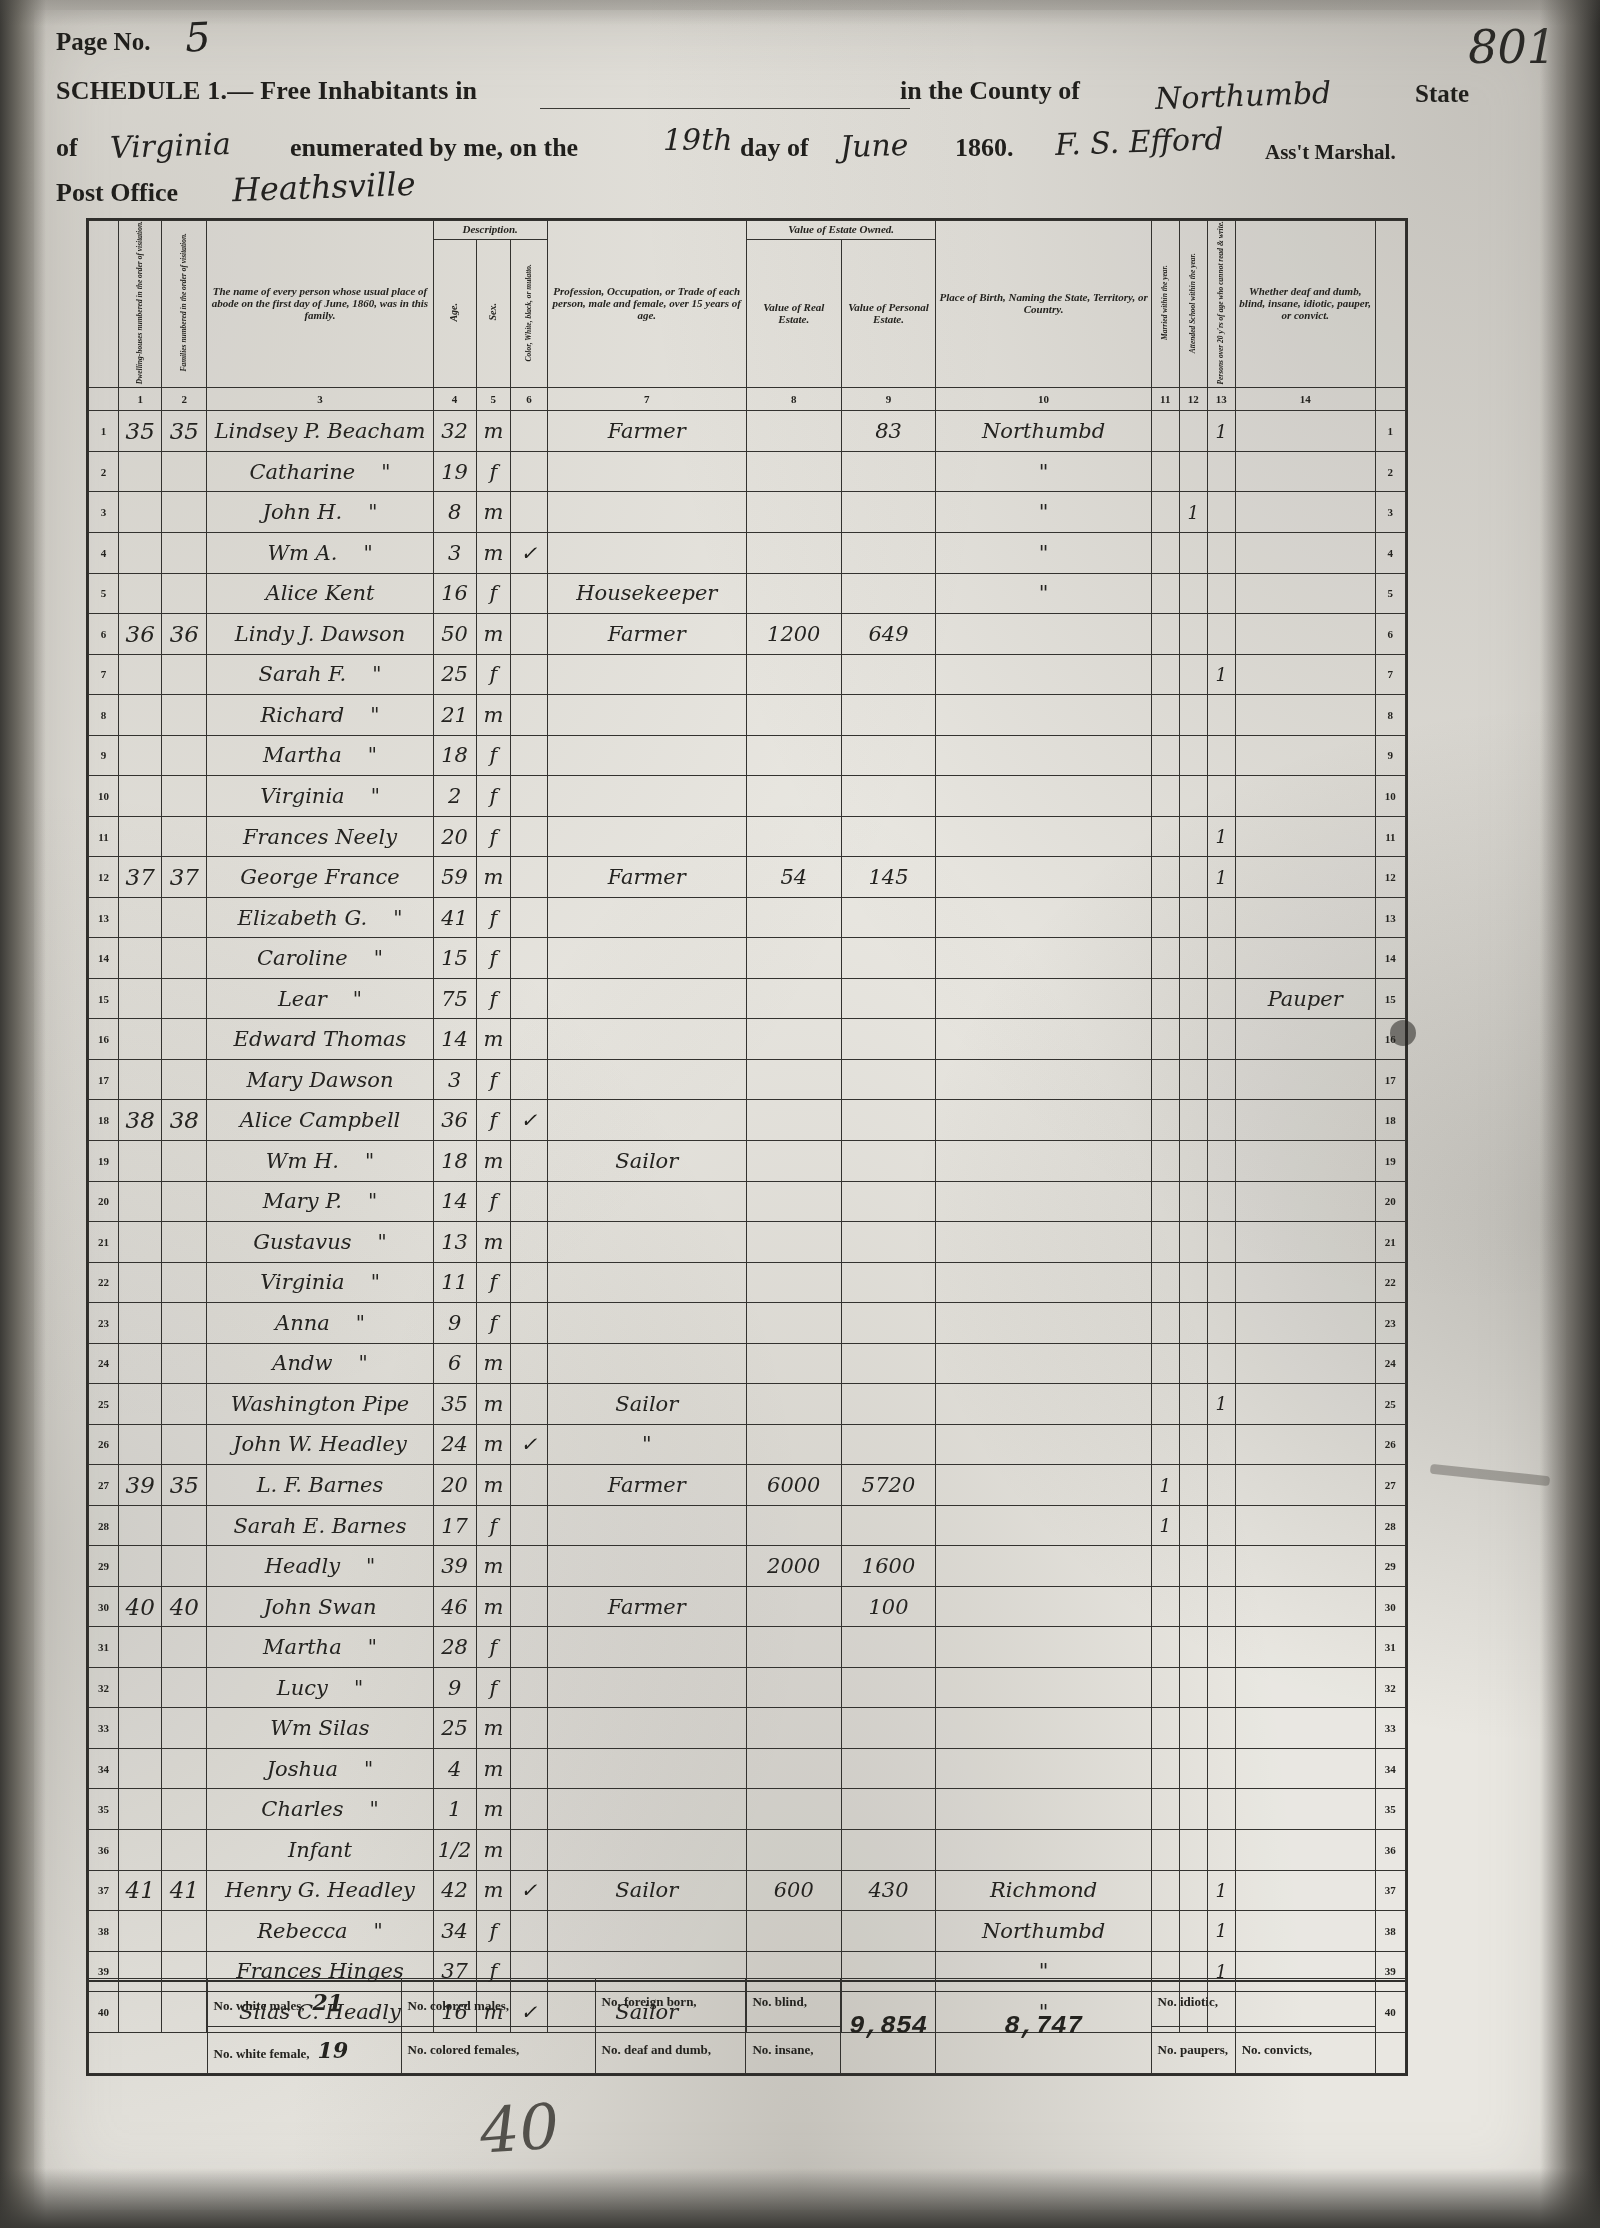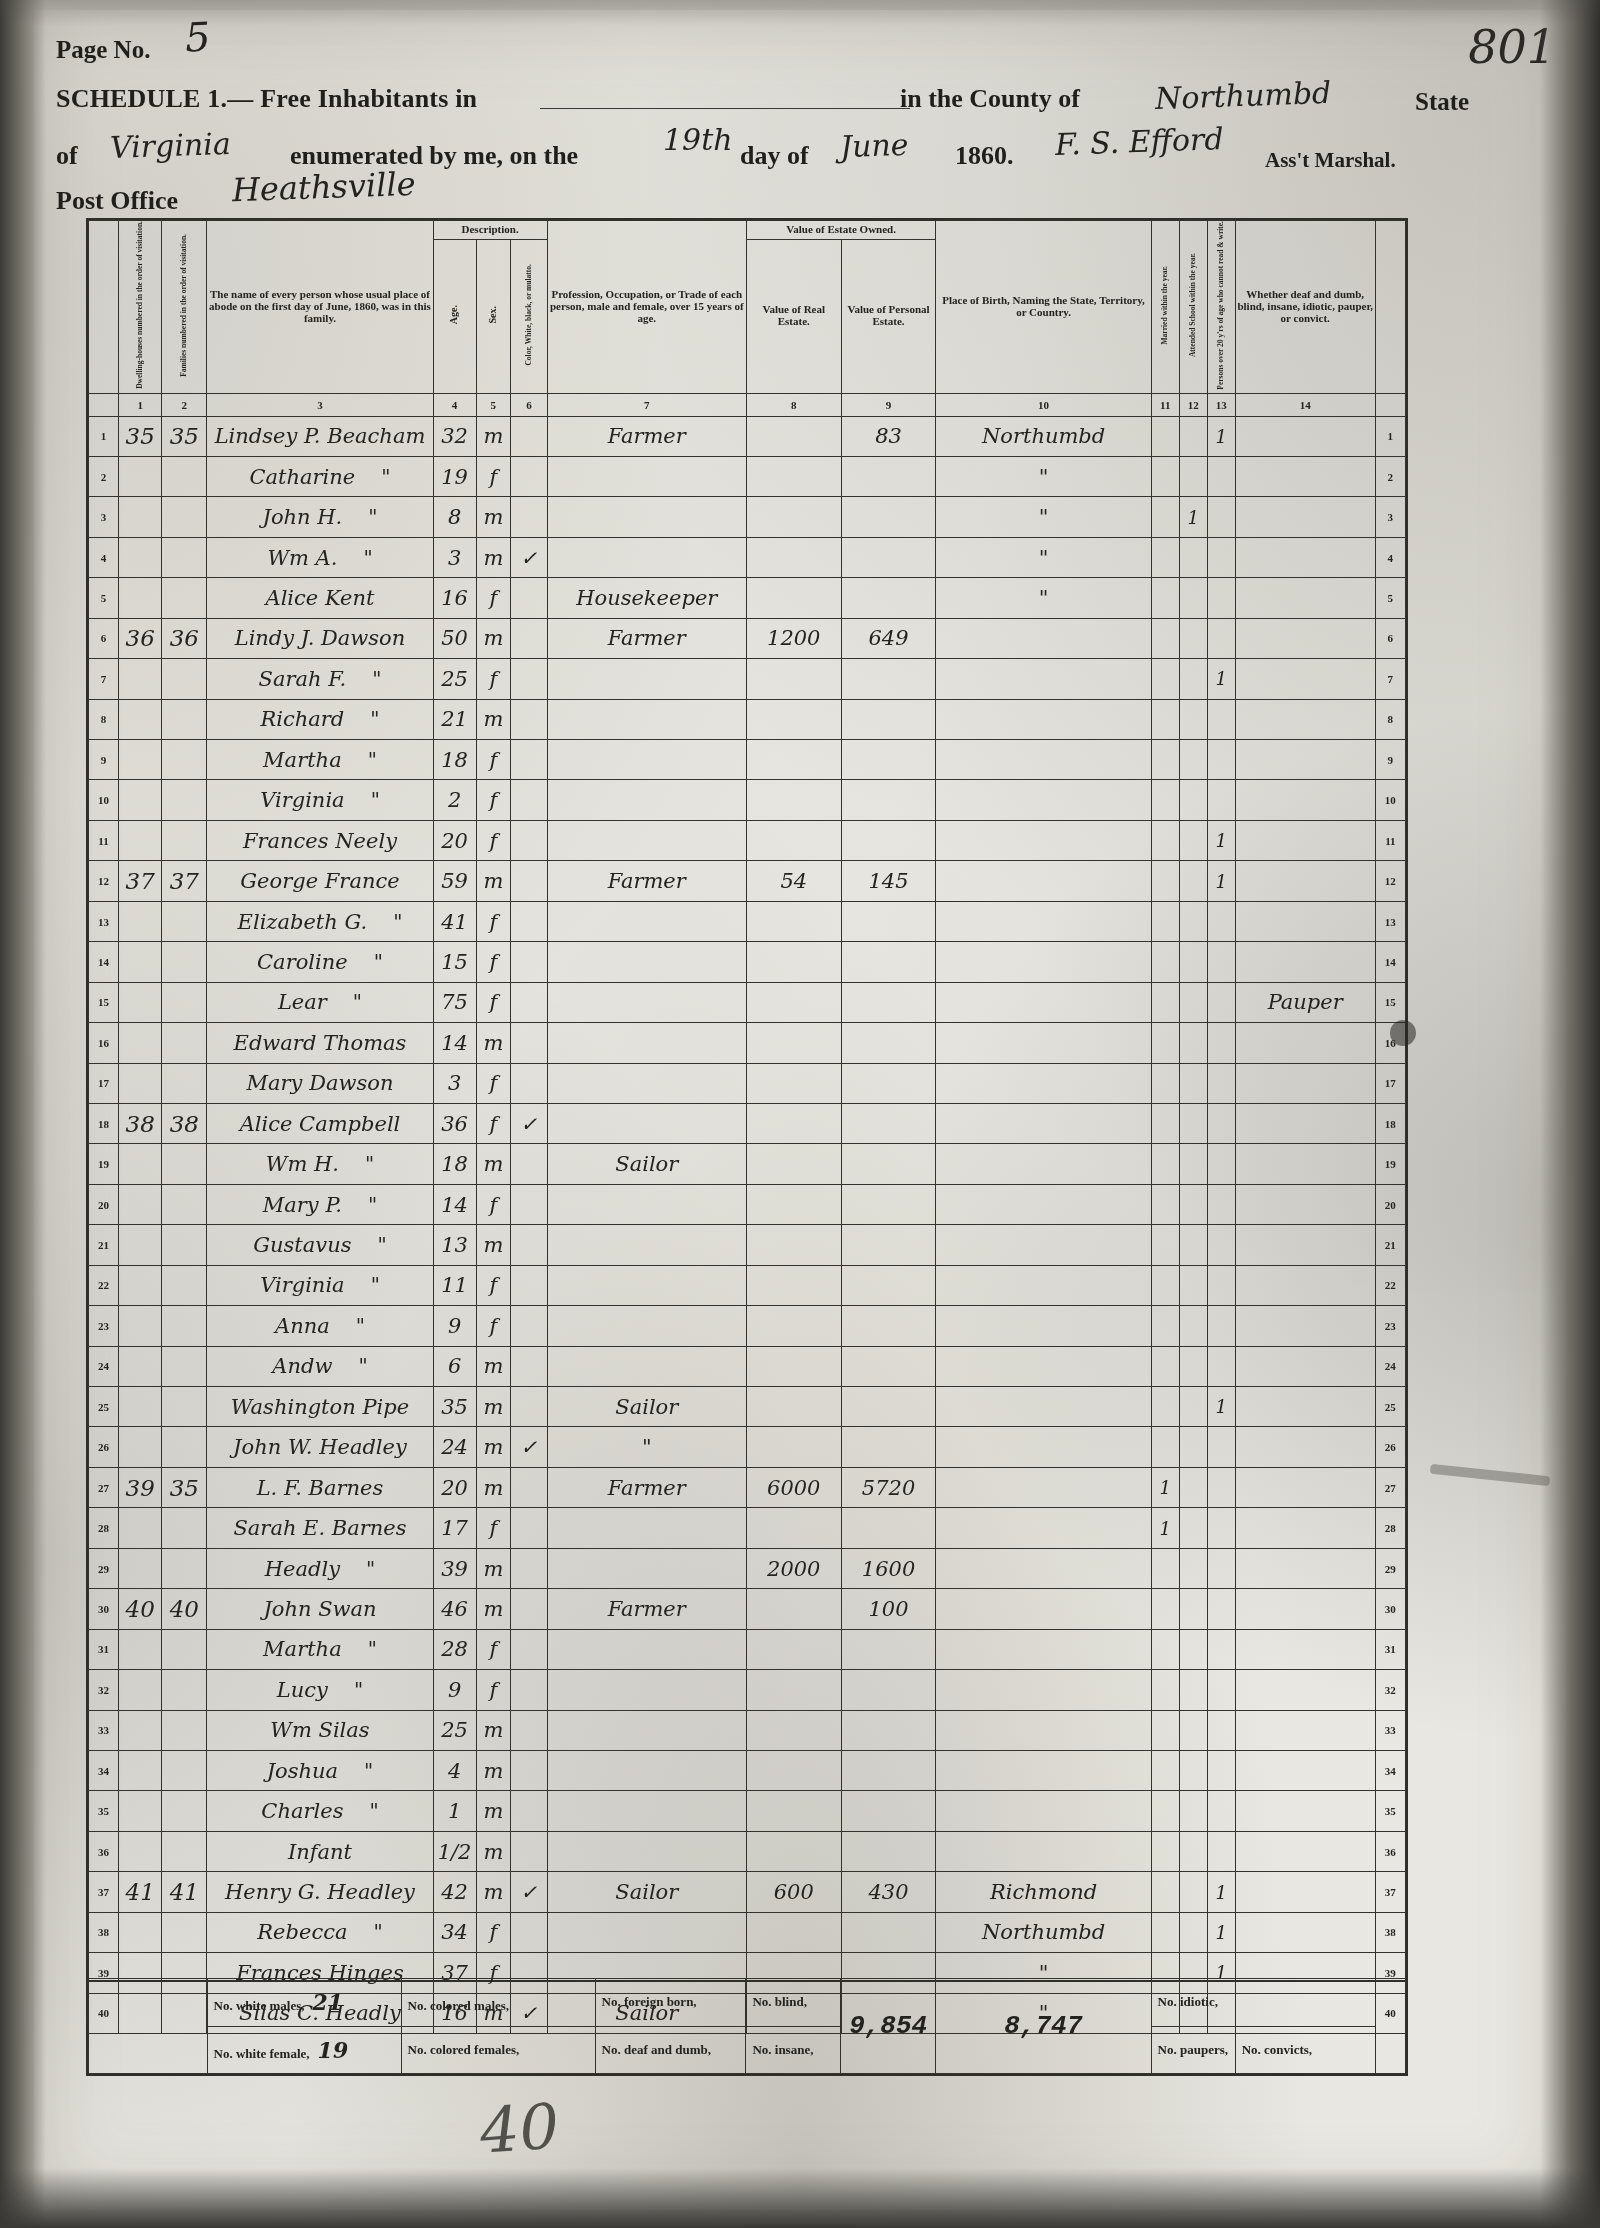--- a/index.html
+++ b/index.html
@@ -55,21 +55,20 @@
 
   
   .hdr {
     position: absolute;
     color: #201f1c;
     white-space: nowrap;
   }
   .printed {
     font-family: "Liberation Serif", serif;
     font-weight: 700;
-    margin-top: 8px;
   }
   .hw {
     font-family: "DejaVu Serif", serif;
     font-style: italic;
     color: #232220;
     white-space: nowrap;
   }
   .rule {
     position: absolute;
     height: 1px;
@@ -121,20 +120,21 @@
     color: #24231f;
     vertical-align: middle;
     text-align: center;
   }
   .colhead {
     font-family: "Liberation Serif", serif;
     font-weight: 700;
     line-height: 1.08;
     font-size: 11px;
     padding: 2px 1px;
+    font-style: italic;
   }
   .vert {
     writing-mode: vertical-rl;
     transform: rotate(180deg);
     white-space: nowrap;
     font-size: 10px;
     line-height: 1.05;
     margin: 0 auto;
   }
   .vert.tiny { font-size: 7.5px; }

